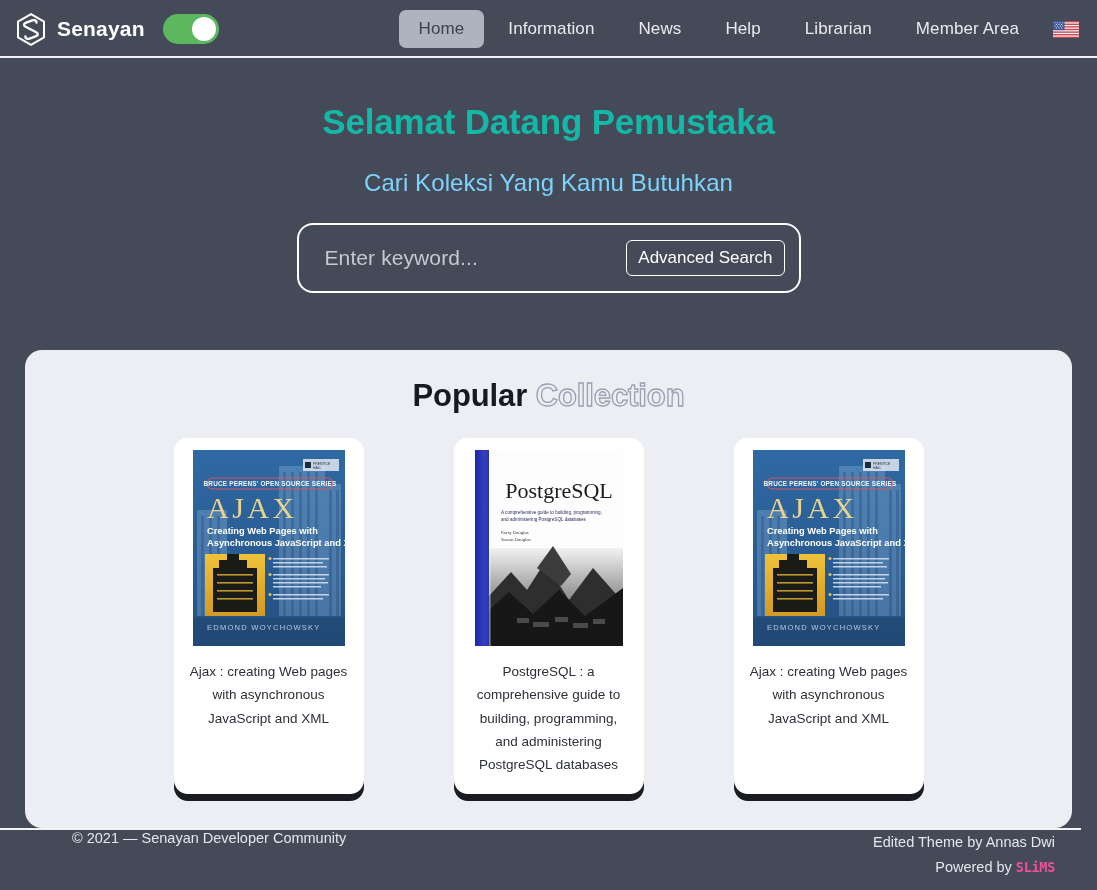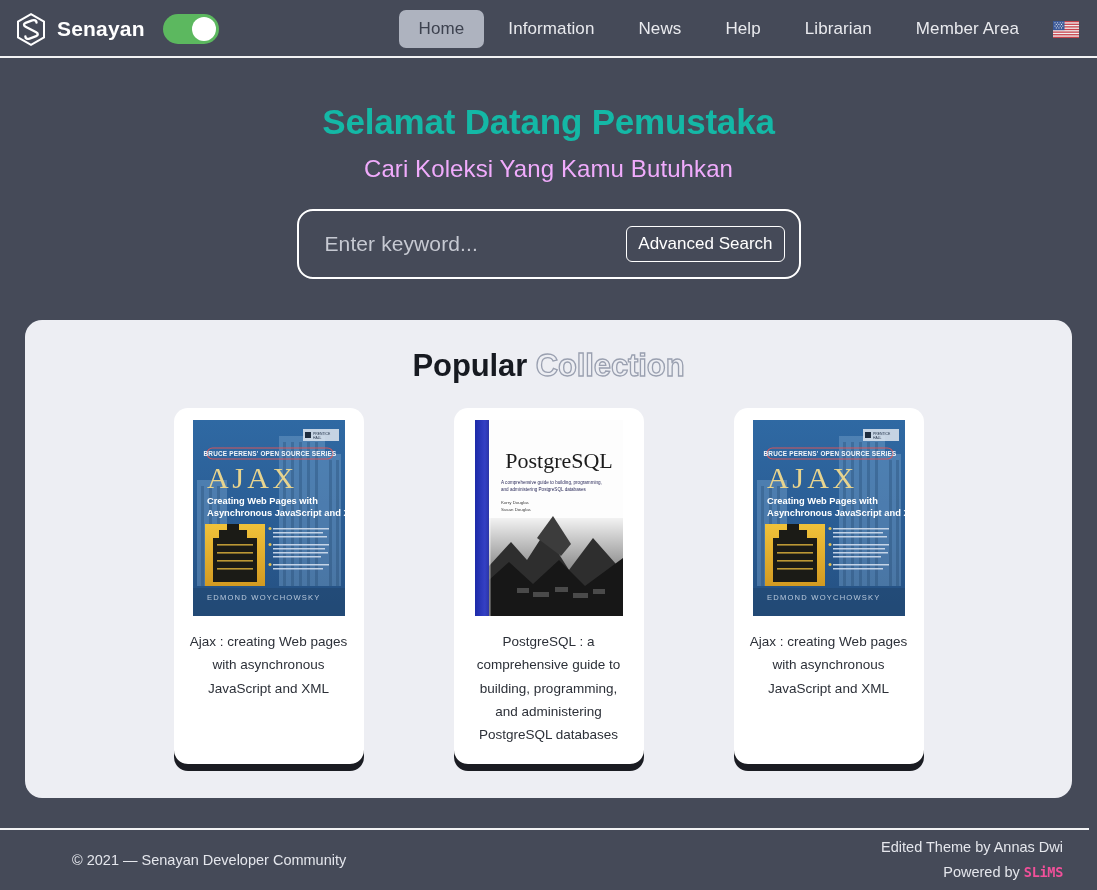--- a/index.html
+++ b/index.html
@@ -107,24 +107,24 @@
     text-align: center;
   }
   .hero-title {
     font-size: 35px;
     font-weight: 700;
     line-height: 1.12;
     color: #14b8a6;
     letter-spacing: -0.2px;
   }
   .hero-subtitle {
-    margin-top: 14px;
+    margin-top: 28px;
     font-size: 24px;
     font-weight: 400;
-    color: #f0abfc;
+    color: #7dd3fc;
     letter-spacing: 0.1px;
   }
 
   .search-wrap {
     margin: 26px auto 0;
     width: 504px;
     height: 70px;
     border: 2px solid #ffffff;
     border-radius: 16px;
     display: flex;
@@ -153,21 +153,21 @@
     color: #ffffff;
     font-family: "Liberation Sans", sans-serif;
     font-size: 17px;
     padding: 7px 11px;
     cursor: pointer;
     white-space: nowrap;
   }
 
   
   .collection-panel {
-    margin: 41px auto 0;
+    margin: 57px auto 0;
     width: 1047px;
     background: #edeef3;
     border-radius: 17px;
     padding: 28px 0 34px;
   }
   .section-heading {
     text-align: center;
     font-size: 31px;
     font-weight: 700;
     margin-bottom: 24px;
@@ -210,27 +210,26 @@
     font-size: 13.5px;
     line-height: 1.72;
     color: #2c3038;
     align-self: stretch;
     text-align: center;
   }
 
   
   .footer {
     position: absolute;
-    left: 0; right: 8px;
+    left: 0; right: 16px;
     bottom: 0;
     height: 62px;
     background: #454a58;
     border-top: 2px solid #f2f2f4;
     display: flex;
-    align-items: center;
     padding: 0 26px 0 72px;
   }
   .footer-left {
     font-size: 14.5px;
     color: #e4e6ec;
   }
   .footer-right {
     margin-left: auto;
     text-align: right;
     font-size: 14.5px;

